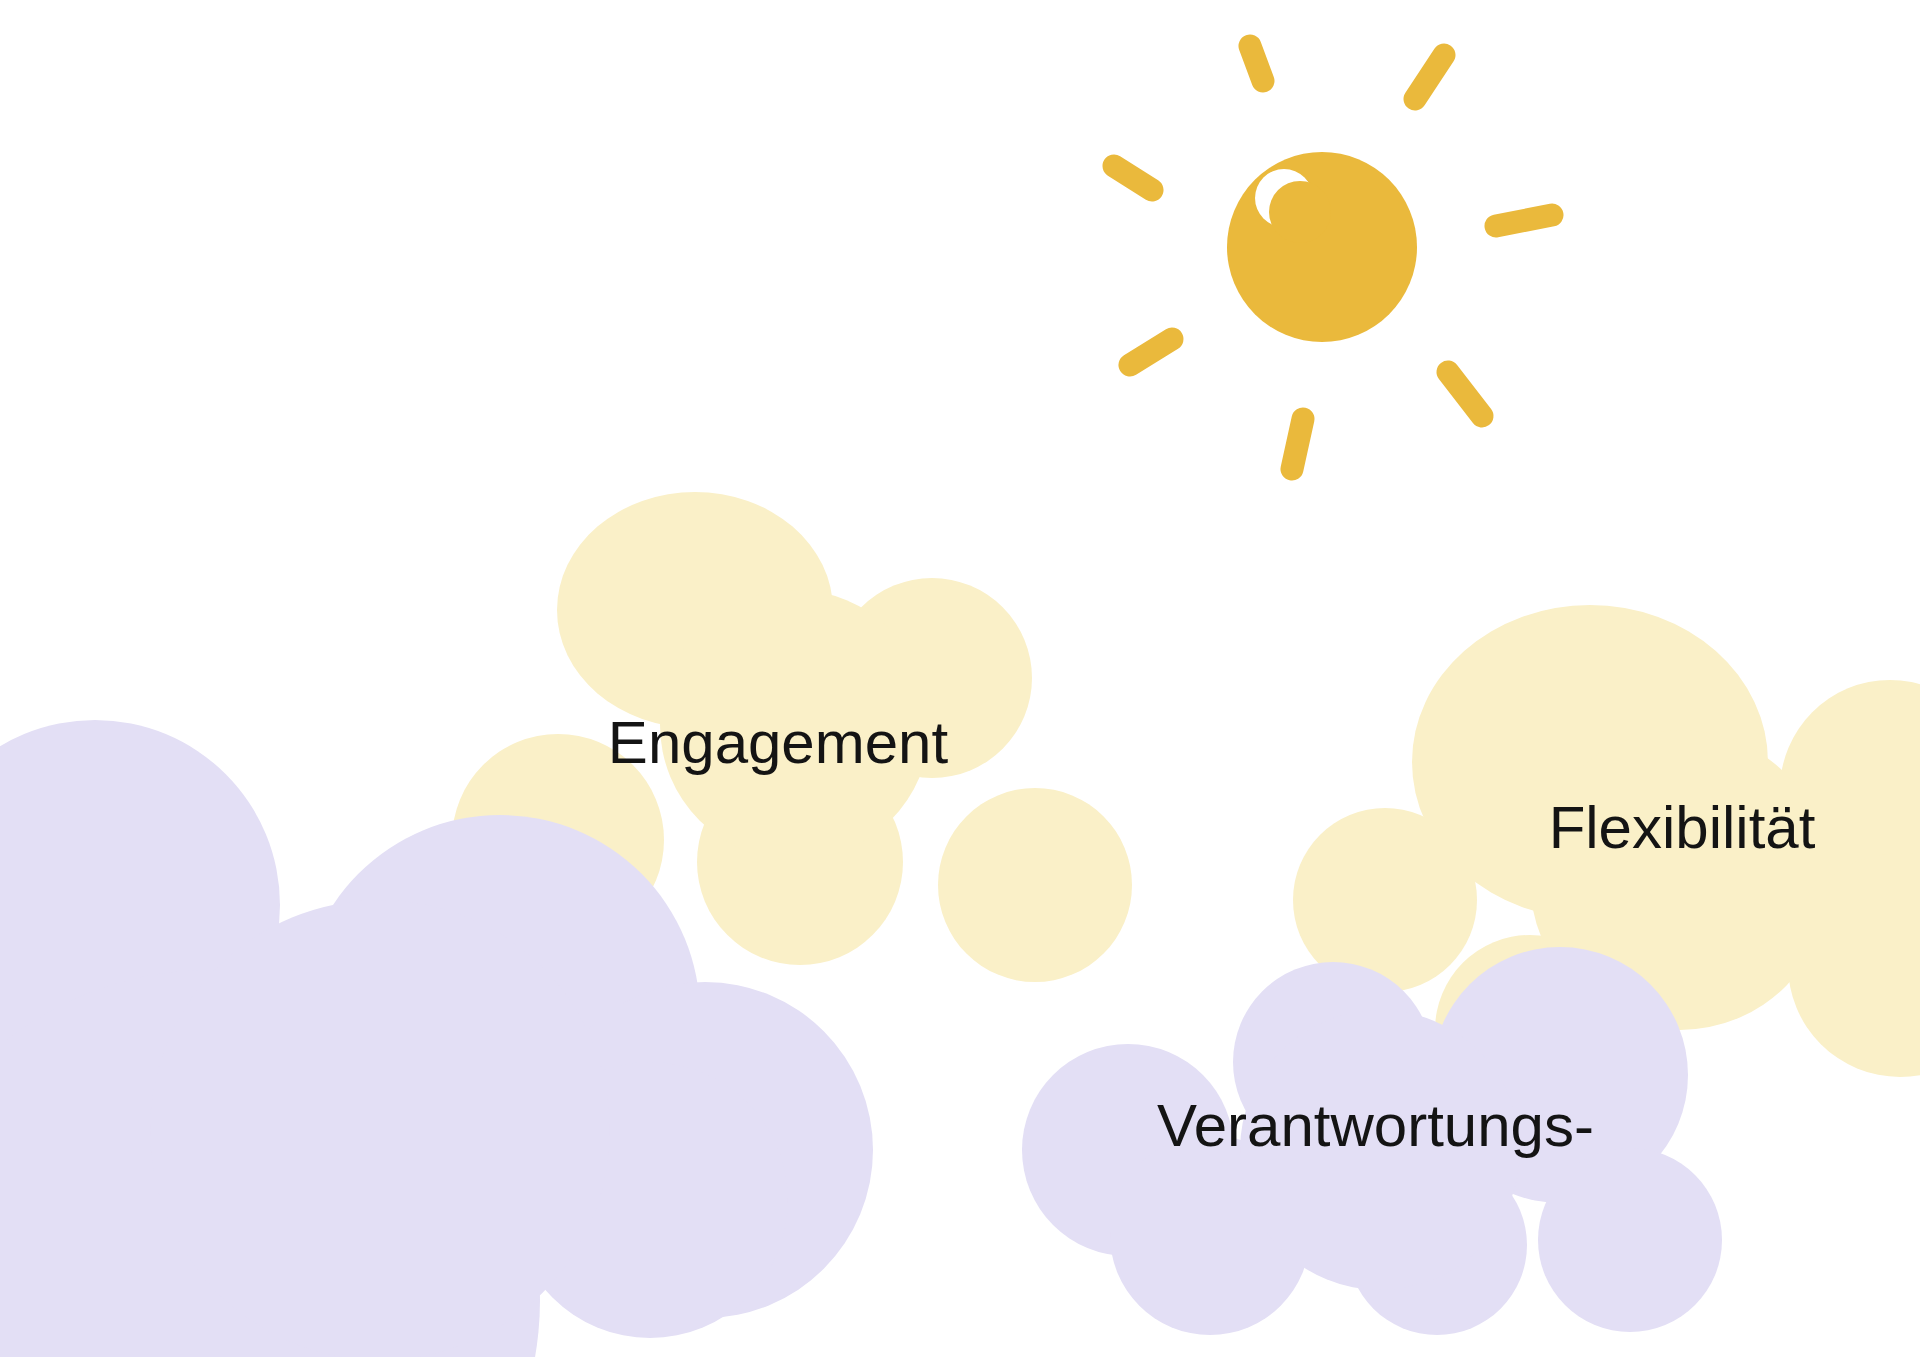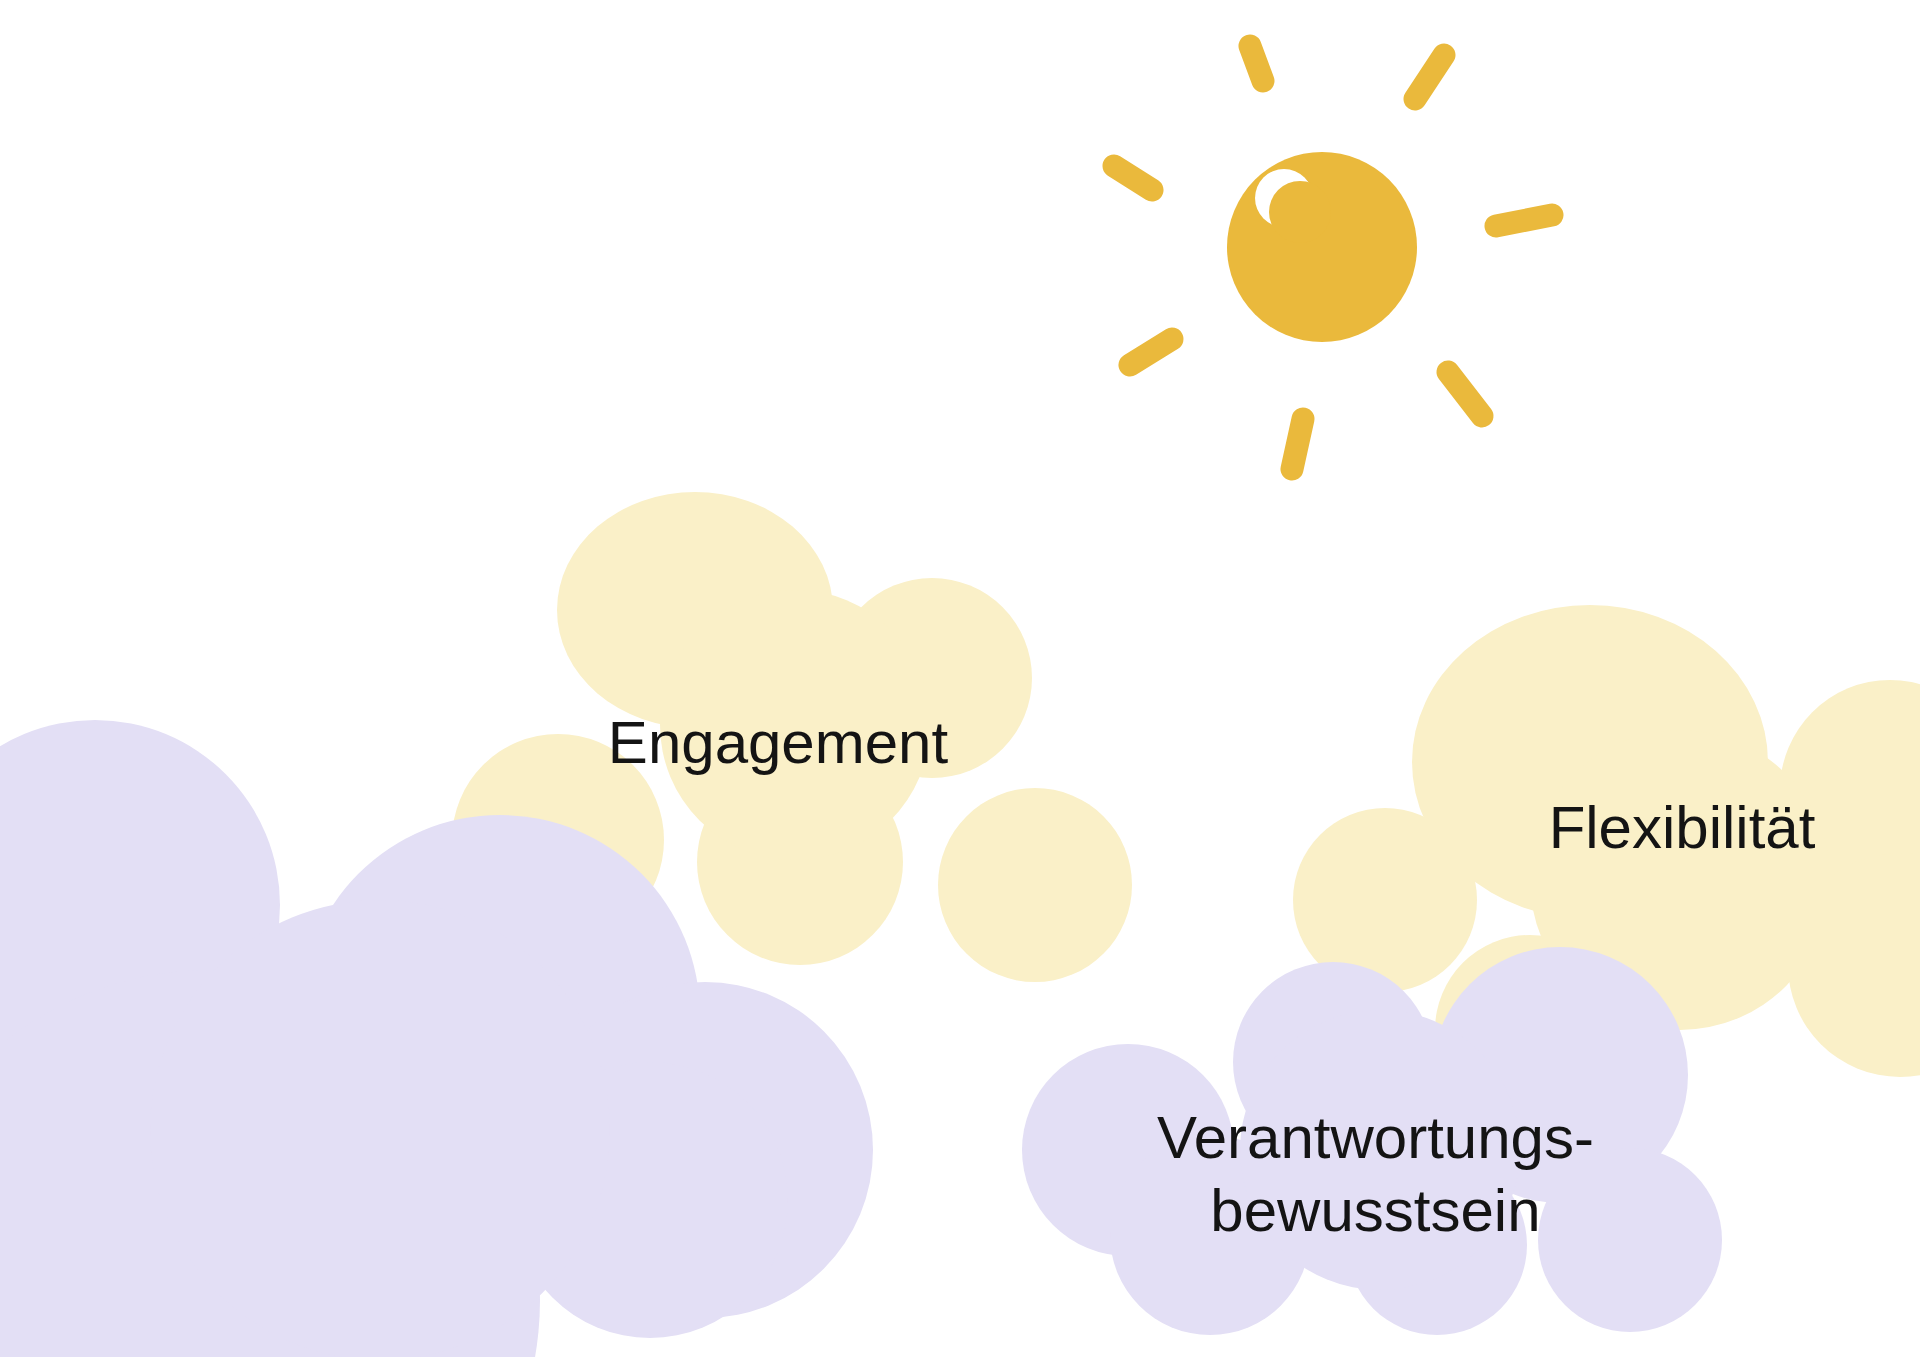--- a/index.html
+++ b/index.html
@@ -23,21 +23,20 @@
   .cloud-label{
     position:absolute;
     color:var(--label_text);
     font-size:60px;
     line-height:73px;
     white-space:nowrap;
     transform:translate(-50%,-50%);
   }
   .cloud-label.left-aligned{
     transform:none;
-    margin-top:12px;
   }
 </style>
 </head>
 <body>
 
 <div class="canvas">
 
   <svg class="sky-svg" viewBox="0 0 1920 1357" xmlns="http://www.w3.org/2000/svg">
 
     <g fill="var(--cloud_yellow)">
@@ -93,16 +92,15 @@
     </g>
   </svg>
 
   <div class="cloud-label" style="left:778px; top:742px;">Engagement</div>
 
   <div class="cloud-label" style="left:1682px; top:819px;margin-top:8px;">Flexibilität</div>
 
 
   <div class="cloud-label left-aligned" style="left:1157px; top:1089px;">
     <div>Verantwortungs-</div>
-    <div>bewusstsein</div>
   </div>
 
 </div>
 
 </body></html>

